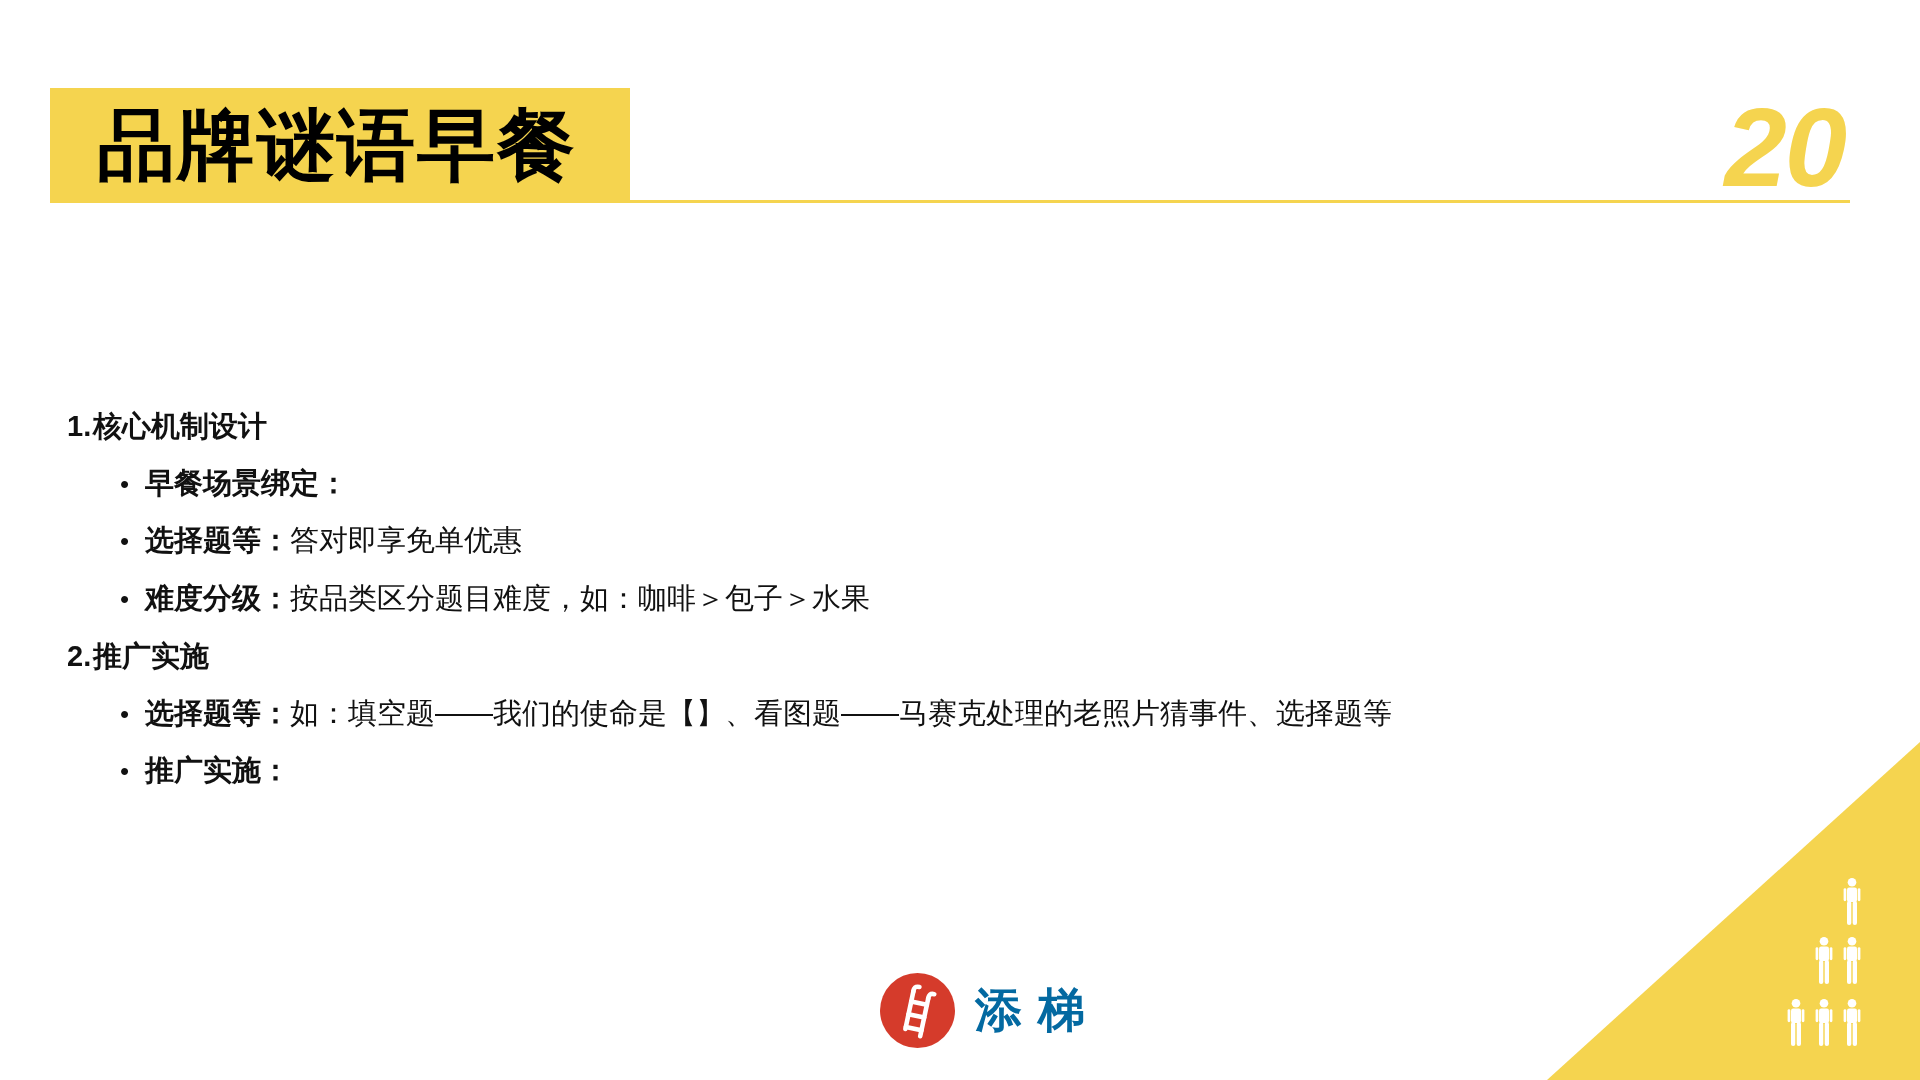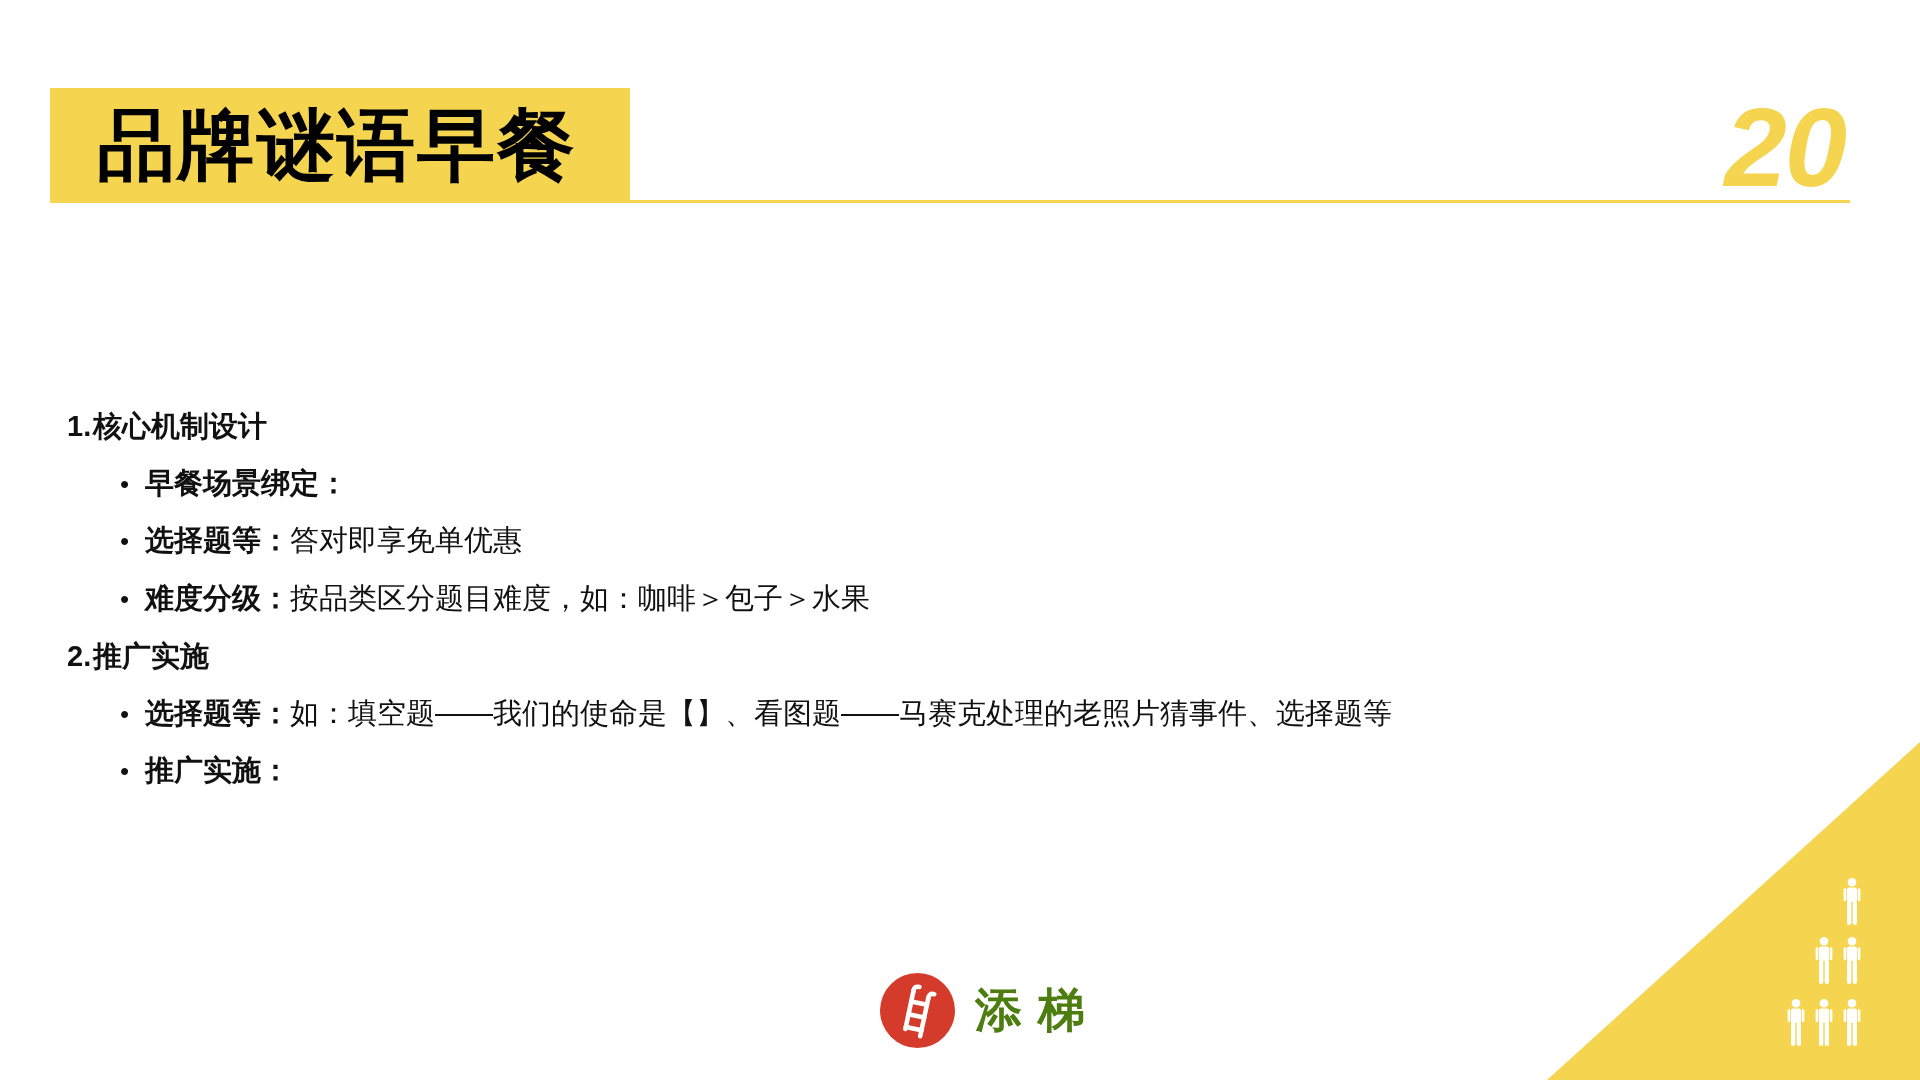--- a/index.html
+++ b/index.html
@@ -52,21 +52,21 @@
   .line.bullet .marker{margin-left:63px;width:25px;font-size:26px;}
   .line.bullet .label{font-weight:700;}
   .line .rest{font-weight:400;}
 
   
   .footer-logo{
     position:absolute;left:880px;top:972px;
     display:flex;align-items:center;gap:20px;height:76px;
   }
   .footer-logo .brand{
-    font-size:47px;font-weight:900;color:#4d7c0f;
+    font-size:47px;font-weight:900;color:#0369a1;
     letter-spacing:16px;white-space:nowrap;
   }
 
   
   .corner-triangle{
     position:absolute;right:0;bottom:0;
     width:373px;height:338px;
     background:var(--accent);
     -webkit-clip-path:polygon(100% 0,100% 100%,0 100%);
     clip-path:polygon(100% 0,100% 100%,0 100%);

